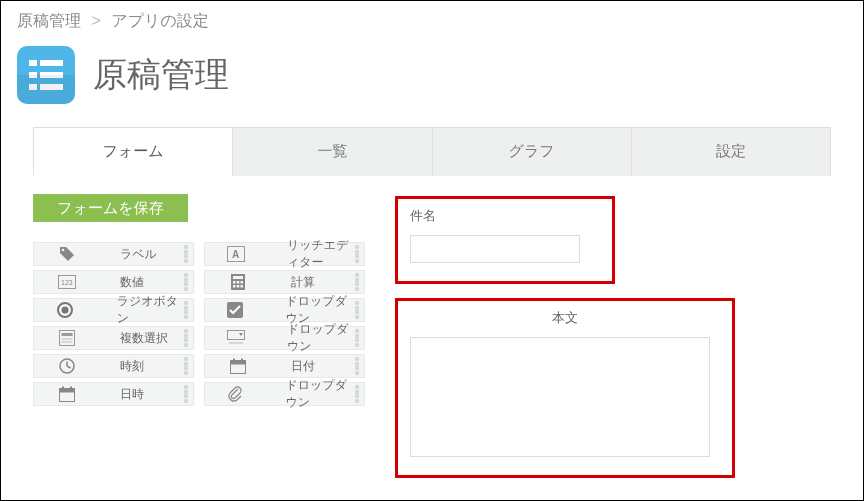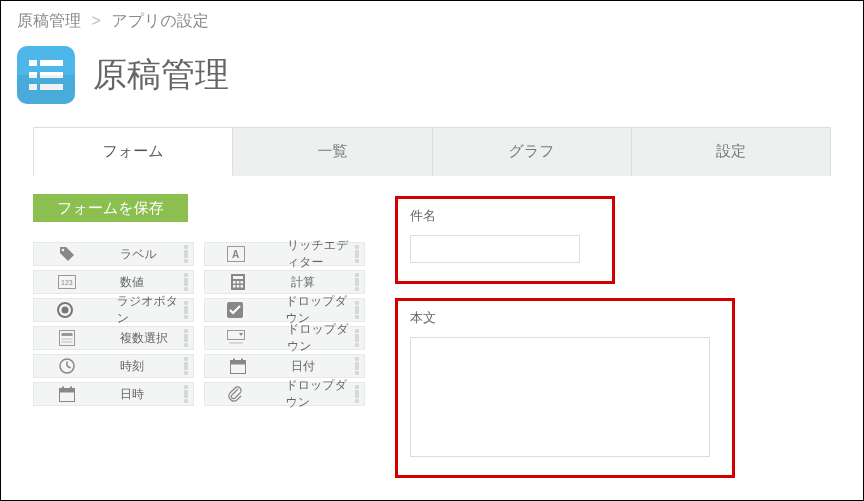--- a/index.html
+++ b/index.html
@@ -382,19 +382,19 @@
             </span>
         </div>
       </div>
     </div>
 
     <div class="canvas">
       <div class="field-box" style="width:220px;">
         <div class="field-label">件名</div>
         <div class="text-input"></div>
       </div>
-      <div class="field-box" style="width:340px;">
+      <div class="field-box" style="width:340px;text-align:center;">
         <div class="field-label">本文</div>
         <div class="textarea-input"></div>
       </div>
     </div>
   </div>
 </div>
 
 </body></html>

